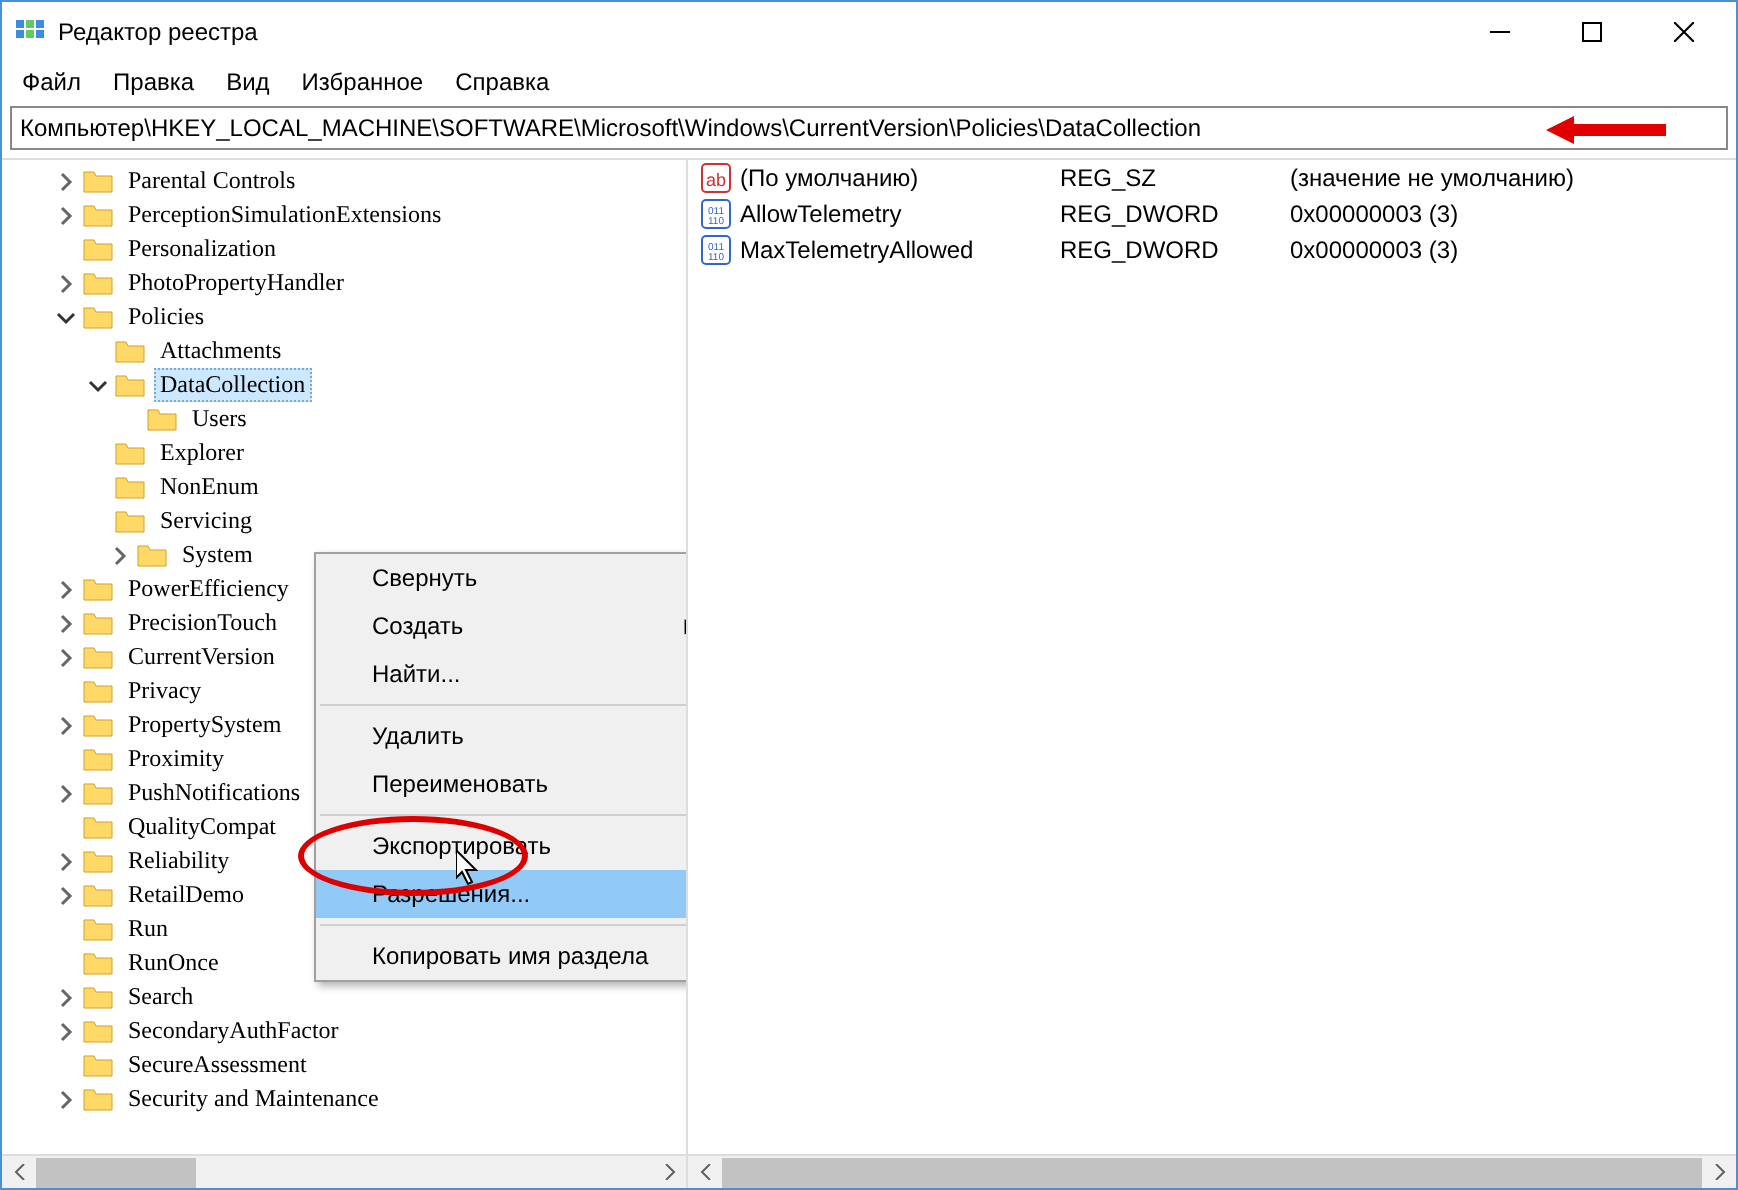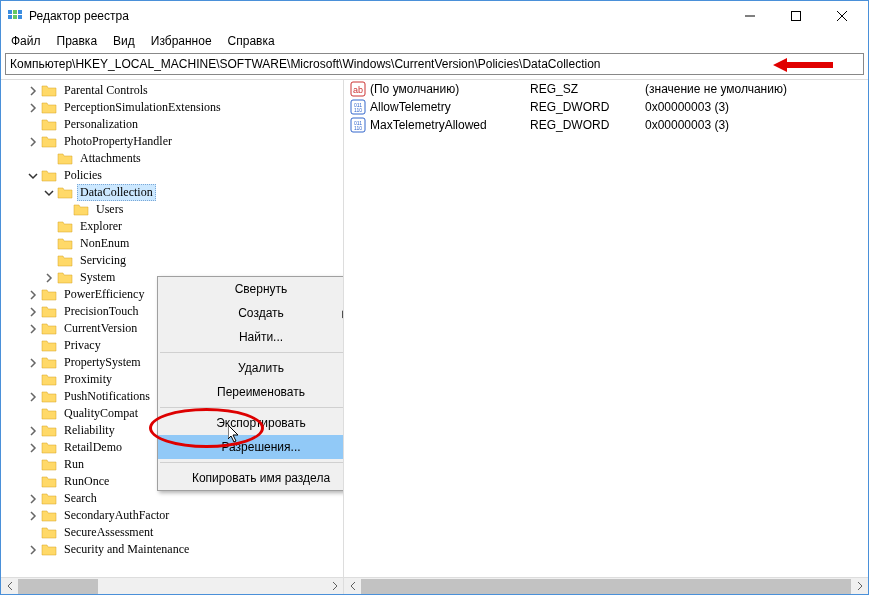--- a/index.html
+++ b/index.html
@@ -30,21 +30,21 @@
   .list-row .cell-type { width: 115px; }
   .list-row .cell-value { flex: 1; }
   .val-icon { width: 16px; height: 16px; margin-right: 4px; display: inline-flex; }
   .tree { padding: 2px 0; }
   .tree-node { display: flex; align-items: center; height: 17px; padding-right: 4px; white-space: nowrap; font-family: Liberation Serif, serif; }
   .tree-node .expander { width: 12px; height: 12px; margin-right: 2px; display: inline-flex; align-items: center; justify-content: center; }
   .tree-node .folder-icon { width: 16px; height: 16px; margin-right: 4px; display: inline-flex; }
   .tree-node.selected .label-wrap { background: #cce8ff; border: 1px dotted #7aa7d6; padding: 0 2px; }
   .tree-node .label-wrap { padding: 0 3px; }
   .context-menu { position: absolute; left: 156px; top: 196px; width: 200px; background: #f0f0f0; border: 1px solid #a0a0a0; box-shadow: 2px 2px 4px rgba(0,0,0,0.3); z-index: 100; }
-  .context-menu .cm-item { height: 24px; display: flex; align-items: center; padding: 0 20px 0 28px; position: relative; justify-content: center; }
+  .context-menu .cm-item { height: 24px; display: flex; align-items: center; padding: 0 20px 0 28px; position: relative; }
   .context-menu .cm-item.highlighted { background: #91c9f7; }
   .context-menu .cm-item .submenu-arrow { position: absolute; right: 6px; font-size: 10px; }
   .context-menu .cm-sep { height: 1px; background: #d0d0d0; margin: 3px 2px; }
   .red-ellipse { position: absolute; left: 148px; top: 328px; width: 115px; height: 40px; border: 3px solid #d00; border-radius: 50%; z-index: 101; pointer-events: none; }
   .cursor { position: absolute; left: 227px; top: 345px; z-index: 102; pointer-events: none; }
   .hscroll { height: 17px; background: #f0f0f0; border-top: 1px solid #ddd; display: flex; align-items: center; }
   .hscroll .thumb { height: 15px; background: #c2c2c2; }
   .hscroll .arrow-btn { width: 17px; height: 17px; display: flex; align-items: center; justify-content: center; }
 </style>
 </head>
@@ -146,53 +146,53 @@
                 <path d="M3 1 L7 5 L3 9" fill="none" stroke="#666" stroke-width="1.5"></path>
               </svg>
             </span>
             <span class="folder-icon">
               <svg viewBox="0 0 16 16">
                 <path d="M1 3 L6 3 L7 5 L15 5 L15 13 L1 13 Z" fill="#ffd968" stroke="#d4a020" stroke-width="0.5"></path>
               </svg>
             </span>
             <span class="label-wrap">PhotoPropertyHandler</span>
           </div>
+          <div class="tree-node" style="padding-left: 26px;">
+            <span class="expander">
+              <svg width="10" height="10">
+                <path d="M1 3 L5 7 L9 3" fill="none" stroke="#333" stroke-width="1.5"></path>
+              </svg>
+            </span>
+            <span class="folder-icon">
+              <svg viewBox="0 0 16 16">
+                <path d="M1 3 L6 3 L7 5 L15 5 L15 13 L1 13 Z" fill="#ffd968" stroke="#d4a020" stroke-width="0.5"></path>
+              </svg>
+            </span>
+            <span class="label-wrap">Policies</span>
+          </div>
           <div class="tree-node" style="padding-left: 42px;">
             <span class="expander"></span>
             <span class="folder-icon">
               <svg viewBox="0 0 16 16">
                 <path d="M1 3 L6 3 L7 5 L15 5 L15 13 L1 13 Z" fill="#ffd968" stroke="#d4a020" stroke-width="0.5"></path>
               </svg>
             </span>
             <span class="label-wrap">Attachments</span>
           </div>
-          <div class="tree-node" style="padding-left: 26px;">
+          <div class="tree-node selected" style="padding-left: 42px;">
             <span class="expander">
               <svg width="10" height="10">
                 <path d="M1 3 L5 7 L9 3" fill="none" stroke="#333" stroke-width="1.5"></path>
               </svg>
             </span>
             <span class="folder-icon">
               <svg viewBox="0 0 16 16">
                 <path d="M1 3 L6 3 L7 5 L15 5 L15 13 L1 13 Z" fill="#ffd968" stroke="#d4a020" stroke-width="0.5"></path>
               </svg>
             </span>
-            <span class="label-wrap">Policies</span>
-          </div>
-          <div class="tree-node selected" style="padding-left: 42px;">
-            <span class="expander">
-              <svg width="10" height="10">
-                <path d="M1 3 L5 7 L9 3" fill="none" stroke="#333" stroke-width="1.5"></path>
-              </svg>
-            </span>
-            <span class="folder-icon">
-              <svg viewBox="0 0 16 16">
-                <path d="M1 3 L6 3 L7 5 L15 5 L15 13 L1 13 Z" fill="#ffd968" stroke="#d4a020" stroke-width="0.5"></path>
-              </svg>
-            </span>
             <span class="label-wrap">DataCollection</span>
           </div>
           <div class="tree-node" style="padding-left: 58px;">
             <span class="expander"></span>
             <span class="folder-icon">
               <svg viewBox="0 0 16 16">
                 <path d="M1 3 L6 3 L7 5 L15 5 L15 13 L1 13 Z" fill="#ffd968" stroke="#d4a020" stroke-width="0.5"></path>
               </svg>
             </span>
             <span class="label-wrap">Users</span>
@@ -217,21 +217,21 @@
           </div>
           <div class="tree-node" style="padding-left: 42px;">
             <span class="expander"></span>
             <span class="folder-icon">
               <svg viewBox="0 0 16 16">
                 <path d="M1 3 L6 3 L7 5 L15 5 L15 13 L1 13 Z" fill="#ffd968" stroke="#d4a020" stroke-width="0.5"></path>
               </svg>
             </span>
             <span class="label-wrap">Servicing</span>
           </div>
-          <div class="tree-node" style="padding-left: 42px;">
+          <div class="tree-node" style="padding-left: 53px;">
             <span class="expander">
               <svg width="10" height="10">
                 <path d="M3 1 L7 5 L3 9" fill="none" stroke="#666" stroke-width="1.5"></path>
               </svg>
             </span>
             <span class="folder-icon">
               <svg viewBox="0 0 16 16">
                 <path d="M1 3 L6 3 L7 5 L15 5 L15 13 L1 13 Z" fill="#ffd968" stroke="#d4a020" stroke-width="0.5"></path>
               </svg>
             </span>

